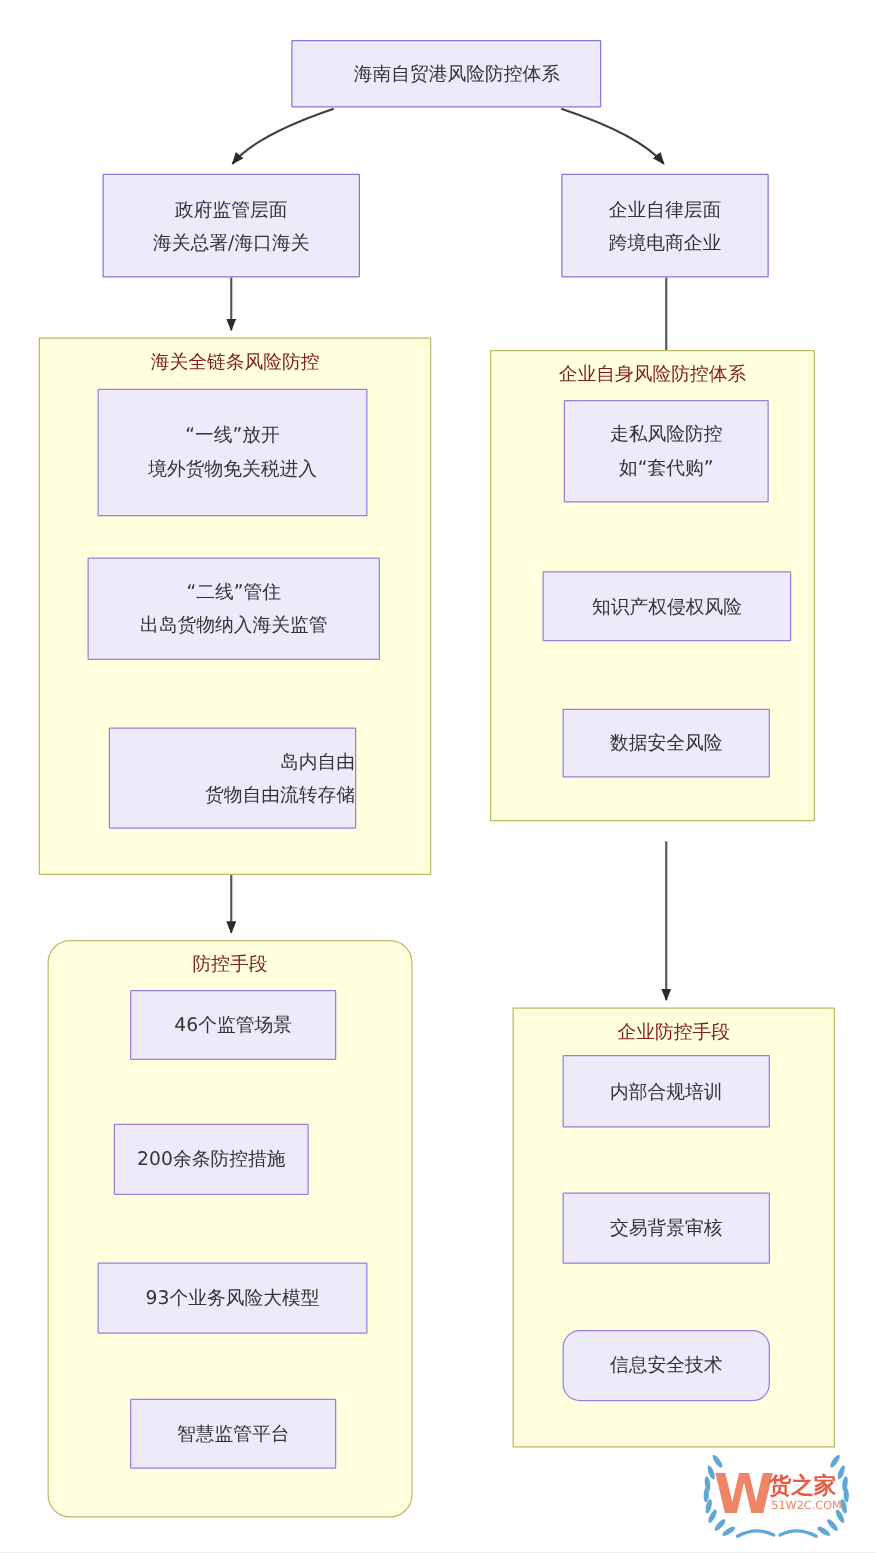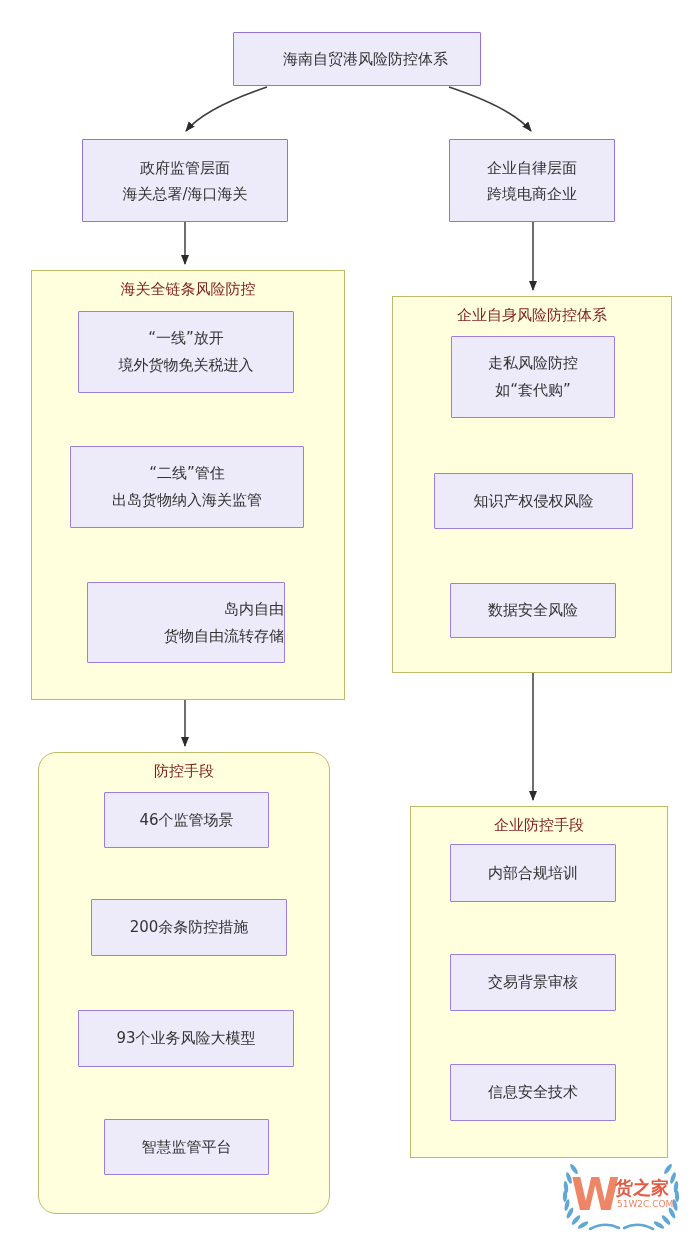--- a/index.html
+++ b/index.html
@@ -99,73 +99,73 @@
     <span>海关总署/海口海关</span>
   </div>
 
   <div class="node" style="left:449px; top:139px; width:166px; height:83px;">
     <span>企业自律层面</span>
     <span>跨境电商企业</span>
   </div>
 
   <div class="container" style="left:31px; top:270px; width:314px; height:430px;">
     <div class="ctitle">海关全链条风险防控</div>
-    <div class="inner-node" style="left:46px; top:40px; width:216px; height:82px;align-items:center;">
+    <div class="inner-node" style="left:46px; top:40px; width:216px; height:102px;align-items:center;">
       <span>“一线”放开</span>
       <span>境外货物免关税进入</span>
     </div>
     <div class="inner-node" style="left:38px; top:175px; width:234px; height:82px;">
       <span>“二线”管住</span>
       <span>出岛货物纳入海关监管</span>
     </div>
     <div class="inner-node" style="left:55px; top:311px; width:198px; height:81px;align-items:flex-end;">
       <span>岛内自由</span>
       <span>货物自由流转存储</span>
     </div>
   </div>
 
-  <div class="container" style="left:392px; top:296px; width:280px; height:377px;">
+  <div class="container" style="left:392px; top:280px; width:260px; height:377px;">
     <div class="ctitle">企业自身风险防控体系</div>
     <div class="inner-node" style="left:58px; top:39px; width:164px; height:82px;">
       <span>走私风险防控</span>
       <span>如“套代购”</span>
     </div>
     <div class="inner-node" style="left:41px; top:176px; width:199px; height:56px;">
       <span>知识产权侵权风险</span>
     </div>
     <div class="inner-node" style="left:57px; top:286px; width:166px; height:55px;">
       <span>数据安全风险</span>
     </div>
   </div>
 
   <div class="container" style="left:38px; top:752px; width:292px; height:462px;border-radius:18px;">
     <div class="ctitle">防控手段</div>
     <div class="inner-node" style="left:65px; top:39px; width:165px; height:56px;">
       <span>46个监管场景</span>
     </div>
-    <div class="inner-node" style="left:52px; top:146px; width:196px; height:57px;">
+    <div class="inner-node" style="left:52px; top:146px; width:156px; height:57px;">
       <span>200余条防控措施</span>
     </div>
     <div class="inner-node" style="left:39px; top:257px; width:216px; height:57px;">
       <span>93个业务风险大模型</span>
     </div>
     <div class="inner-node" style="left:65px; top:366px; width:165px; height:56px;">
       <span>智慧监管平台</span>
     </div>
   </div>
 
   <div class="container" style="left:410px; top:806px; width:258px; height:352px;">
     <div class="ctitle">企业防控手段</div>
     <div class="inner-node" style="left:39px; top:37px; width:166px; height:58px;">
       <span>内部合规培训</span>
     </div>
     <div class="inner-node" style="left:39px; top:147px; width:166px; height:57px;">
       <span>交易背景审核</span>
     </div>
-    <div class="inner-node" style="left:39px; top:257px; width:166px; height:57px;">
+    <div class="inner-node" style="left:39px; top:257px; width:166px; height:57px;border-radius:14px;">
       <span>信息安全技术</span>
     </div>
   </div>
 
   <svg id="logo" width="144" height="80" viewBox="0 0 144 80">
 
     <g fill="#5FA7D4">
       <ellipse cx="25" cy="9" rx="6" ry="2.1" transform="rotate(55 25 9)"></ellipse>
       <ellipse cx="20" cy="18" rx="6" ry="2.1" transform="rotate(70 20 18)"></ellipse>
       <ellipse cx="17" cy="27" rx="6" ry="2.1" transform="rotate(82 17 27)"></ellipse>

